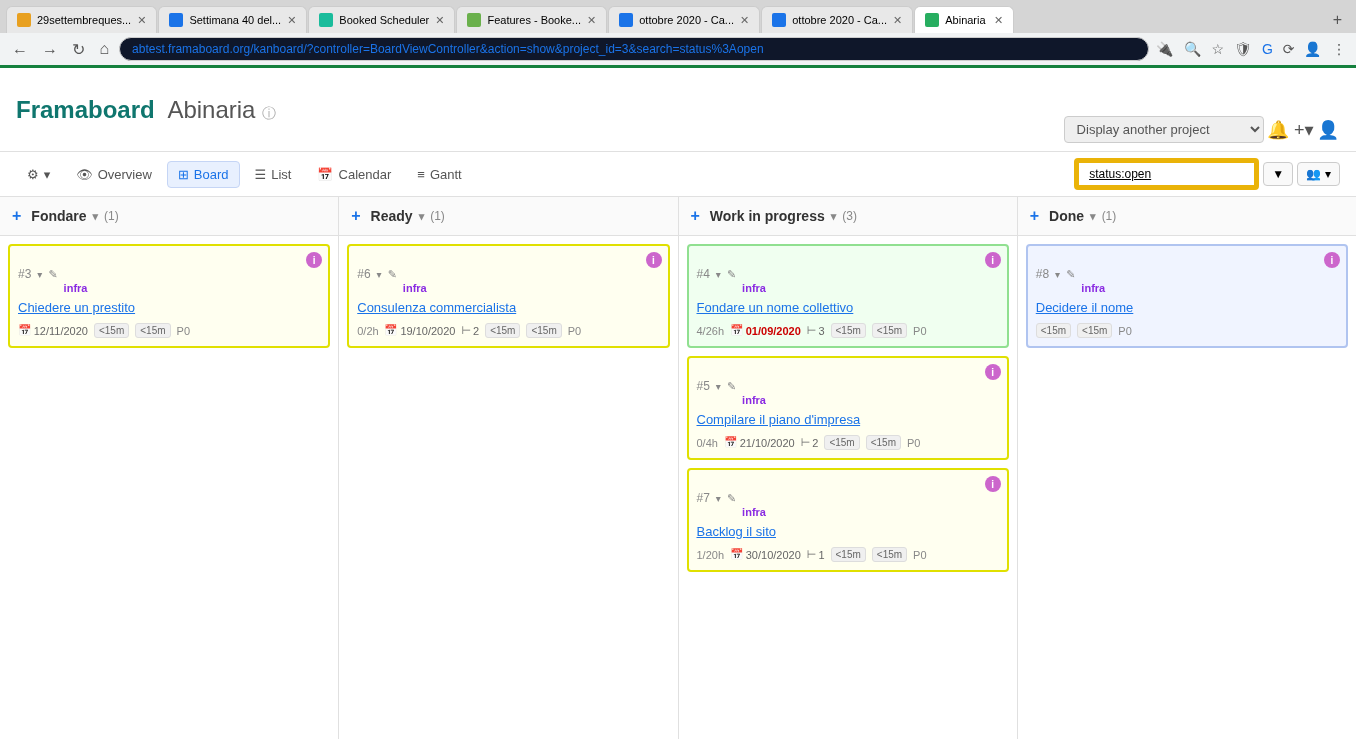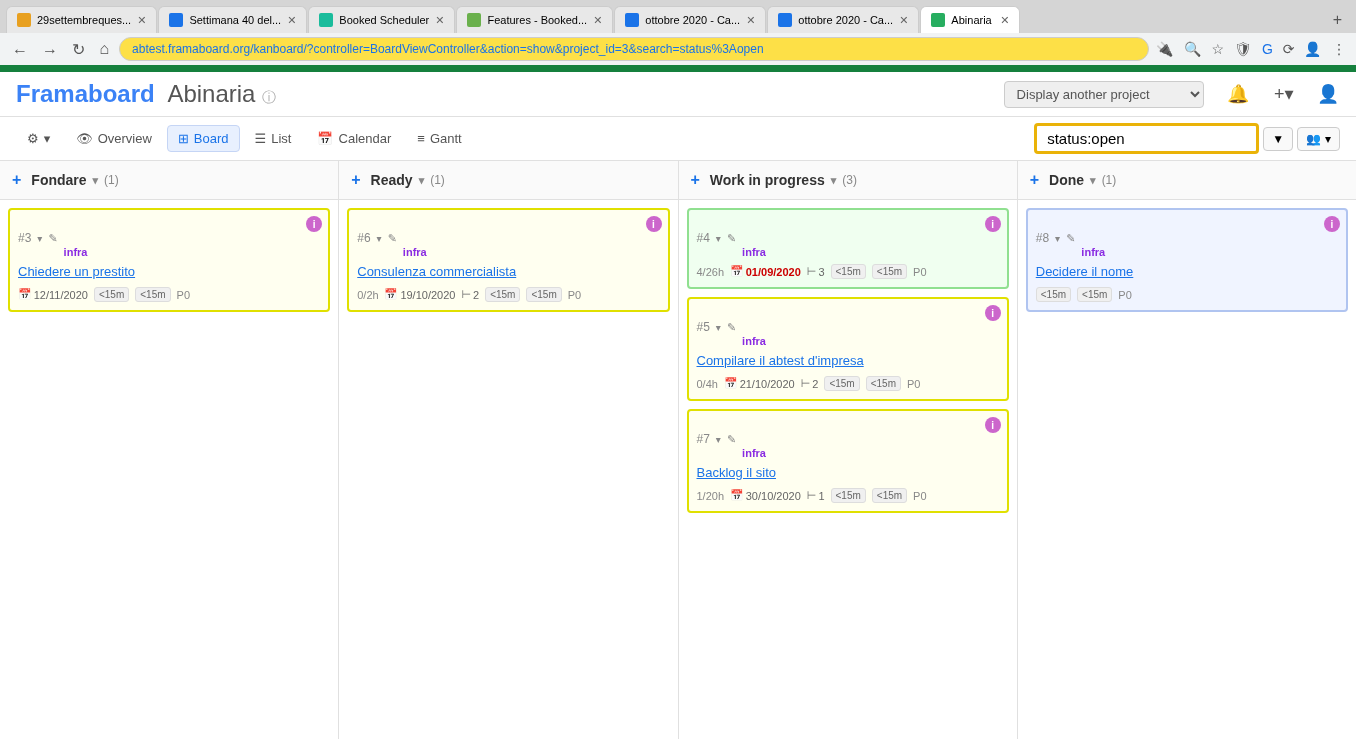--- a/index.html
+++ b/index.html
@@ -1,50 +1,50 @@
 <!DOCTYPE html>
 <html><head>
   <meta charset="utf-8">
   <style>
     * { box-sizing: border-box; margin: 0; padding: 0; }
     body { font-family: Arial, sans-serif; font-size: 13px; background: #fff; overflow-x: hidden; }
 
     
-    .browser-chrome { background: #e8e8e8; border-bottom: 7px solid #15803d; }
+    .browser-chrome { background: #e8e8e8; border-bottom: 3px solid #15803d; }
     .tab-bar { display: flex; align-items: flex-end; padding: 6px 6px 0; gap: 1px; background: #d5d5d5; }
     .tab { display: flex; align-items: center; padding: 6px 10px; border-radius: 6px 6px 0 0; font-size: 12px; background: #e8e8e8; border: 1px solid #ccc; border-bottom: none; max-width: 160px; min-width: 100px; gap: 6px; cursor: pointer; }
     .tab.active { background: #fff; z-index: 1; }
     .tab-favicon { width: 14px; height: 14px; border-radius: 2px; flex-shrink: 0; }
     .tab-label { overflow: hidden; text-overflow: ellipsis; white-space: nowrap; flex: 1; font-size: 11px; }
     .tab-close { font-size: 11px; color: #666; cursor: pointer; flex-shrink: 0; }
     .tab-new { padding: 4px 8px; font-size: 16px; color: #555; cursor: pointer; background: none; border: none; }
 
     .address-bar { display: flex; align-items: center; padding: 4px 8px; gap: 6px; background: #f1f3f4; }
     .nav-btn { background: none; border: none; font-size: 16px; color: #555; cursor: pointer; padding: 2px 4px; }
     .nav-btn:disabled { color: #ccc; }
-    .url-bar { flex: 1; border: 1px solid #ccc; border-radius: 12px; padding: 4px 12px; font-size: 12px; background: #fde047; color: #1a73e8; }
+    .url-bar { flex: 1; border: 1px solid #ccc; border-radius: 12px; padding: 4px 12px; font-size: 12px; background: #0f172a; color: #1a73e8; }
     .toolbar-icons { display: flex; gap: 6px; align-items: center; }
     .toolbar-icon { font-size: 14px; color: #555; cursor: pointer; padding: 2px; }
 
     
     .app-header { display: flex; align-items: center; padding: 8px 16px; border-bottom: 1px solid #e0e0e0; gap: 10px; }
     .app-title { font-size: 24px; font-weight: bold; }
-    .app-title-main { color: #3b82f6; }
+    .app-title-main { color: #0f766e; }
     .app-title-sub { color: #555; font-weight: normal; margin-left: 6px; }
     .info-icon { color: #aaa; font-size: 14px; cursor: pointer; }
-    .header-right { margin-left: auto; display: flex; align-items: center; gap: 24px; }
+    .header-right { margin-left: auto; display: flex; align-items: center; gap: 4px; margin-top: 40px; }
     .project-select { border: 1px solid #ccc; border-radius: 4px; padding: 4px 8px; font-size: 13px; color: #555; min-width: 200px; }
     .header-action-btn { background: none; border: none; font-size: 18px; color: #555; cursor: pointer; }
 
     
     .nav-bar { display: flex; align-items: center; padding: 6px 16px; border-bottom: 1px solid #e0e0e0; gap: 4px; }
     .nav-item { display: flex; align-items: center; padding: 5px 10px; border-radius: 4px; cursor: pointer; gap: 5px; font-size: 13px; color: #555; border: 1px solid transparent; }
     .nav-item.active { background: #e8f0fe; color: #1a73e8; border-color: #c5d5f5; }
     .nav-spacer { flex: 1; }
-    .search-bar { border: 3px solid #eab308; border-radius: 4px; padding: 4px 10px; font-size: 15px; min-width: 160px; }
+    .search-bar { border: 5px solid #eab308; border-radius: 4px; padding: 4px 10px; font-size: 12px; min-width: 160px; text-decoration: underline; }
     .filter-btn { border: 1px solid #ccc; border-radius: 4px; padding: 4px 8px; background: #f9f9f9; cursor: pointer; display: flex; align-items: center; gap: 4px; font-size: 12px; }
 
     
     .board { display: flex; gap: 0; padding: 0; overflow-x: auto; height: calc(100vh - 160px); }
     .column { flex: 1; min-width: 330px; border-right: 1px solid #e0e0e0; display: flex; flex-direction: column; }
     .column:last-child { border-right: none; }
     .column-header { display: flex; align-items: center; padding: 10px 12px; border-bottom: 1px solid #e0e0e0; gap: 6px; font-size: 14px; font-weight: bold; color: #333; background: #fafafa; }
     .column-header .add-btn { color: #1a73e8; font-size: 16px; cursor: pointer; margin-right: 4px; }
     .column-header .col-count { font-size: 12px; color: #888; font-weight: normal; }
     .column-header .col-arrow { font-size: 11px; color: #888; cursor: pointer; }
@@ -91,21 +91,21 @@
     <span class="tab-label">Settimana 40 del...</span>
     <span class="tab-close">✕</span>
   </div>
         <div class="tab">
     <div class="tab-favicon" style="background:#1abc9c;"></div>
     <span class="tab-label">Booked Scheduler</span>
     <span class="tab-close">✕</span>
   </div>
         <div class="tab">
     <div class="tab-favicon" style="background:#6ab04c;"></div>
-    <span class="tab-label">Features - Booked...</span>
+    <span class="tab-label">Features - Booke...</span>
     <span class="tab-close">✕</span>
   </div>
         <div class="tab">
     <div class="tab-favicon" style="background:#1a73e8;"></div>
     <span class="tab-label">ottobre 2020 - Ca...</span>
     <span class="tab-close">✕</span>
   </div>
         <div class="tab">
     <div class="tab-favicon" style="background:#1a73e8;"></div>
     <span class="tab-label">ottobre 2020 - Ca...</span>
@@ -270,20 +270,21 @@
   </div>
       <div class="column-body">
         <div class="card green">
       <div class="card-header">
         <span class="card-id">#4</span>
         <span class="card-id-arrow">▾</span>
         <span class="card-edit-icon">✎</span>
         <span class="card-tag">infra</span>
       </div>
       <div class="card-info-btn">i</div>
+      <div class="card-title">Fondare un nome collettivo</div>
       <div class="card-footer">
 
       <span class="card-time">4/26h</span>
 
       <span class="card-date overdue">
         <span class="card-date-icon">📅</span>
         01/09/2020
       </span>
 
       <span class="card-subtask">
@@ -296,21 +297,21 @@
       </div>
     </div>
         <div class="card yellow">
       <div class="card-header">
         <span class="card-id">#5</span>
         <span class="card-id-arrow">▾</span>
         <span class="card-edit-icon">✎</span>
         <span class="card-tag">infra</span>
       </div>
       <div class="card-info-btn">i</div>
-      <div class="card-title">Compilare il abtest d'impresa</div>
+      <div class="card-title">Compilare il piano d'impresa</div>
       <div class="card-footer">
 
       <span class="card-time">0/4h</span>
 
       <span class="card-date ">
         <span class="card-date-icon">📅</span>
         21/10/2020
       </span>
 
       <span class="card-subtask">

